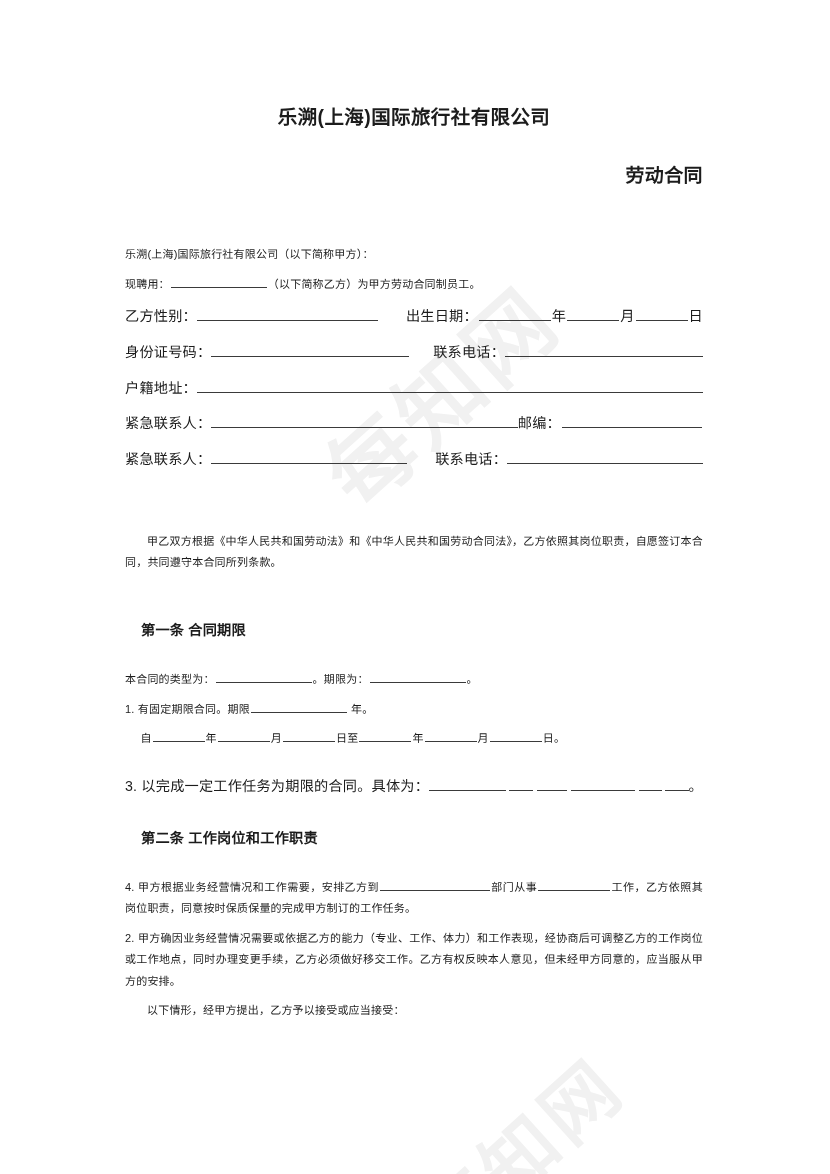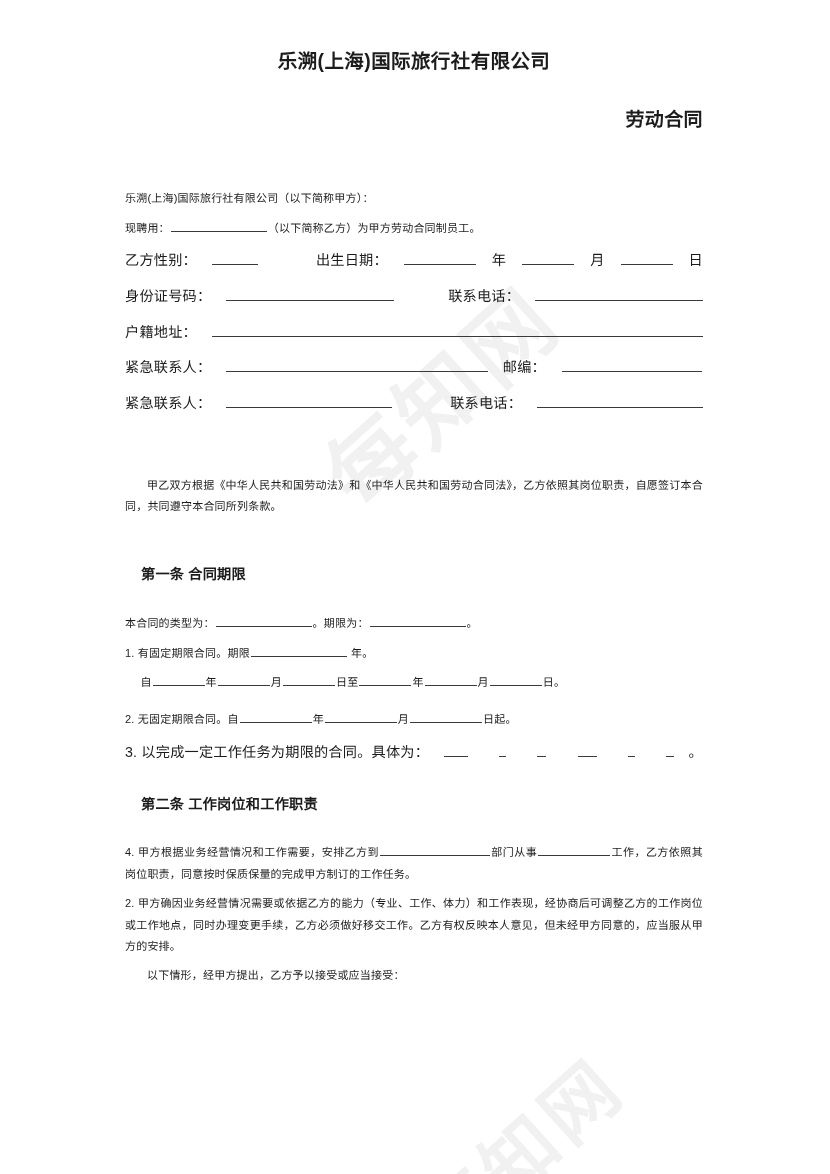--- a/index.html
+++ b/index.html
@@ -45,21 +45,21 @@
 
   
   .content {
     position: relative;
     z-index: 2;
     padding: 0 127px 0 125px;
     box-sizing: border-box;
     width: 830px;
   }
 
-  .title-block { padding-top: 48px; }
+  .title-block { padding-top: 104px; }
   .doc-title {
     text-align: center;
     font-size: 19.5px;
     font-weight: bold;
     letter-spacing: 0.4px;
     line-height: 1.4;
     margin: 0;
   }
   .doc-subtitle {
     text-align: right;
@@ -109,21 +109,20 @@
   .b-xl  { width: 140px; }
 
   
   .fieldrow {
     display: flex;
     align-items: baseline;
     font-size: 14.2px;
     line-height: 1.95;
     letter-spacing: 0.2px;
     white-space: nowrap;
-    gap: 15px;
   }
   .fieldrow .grow {
     flex: 1 1 auto;
     border-bottom: 1.15px solid #3a3a3a;
     height: 0.95em;
     min-width: 20px;
   }
   .fieldrow .lbl { flex: 0 0 auto; }
   .spacer-fixed { flex: 0 0 auto; }
 
@@ -235,23 +234,20 @@
 
     <div class="para" style="text-indent:1.4em">
       <span>自</span><span class="blank b-s"></span><span>年</span><span class="blank b-s"></span><span>月</span><span class="blank b-s"></span><span>日至</span><span class="blank b-s"></span><span>年</span><span class="blank b-s"></span><span>月</span><span class="blank b-s"></span><span>日。</span>
     </div>
 
     <div class="gap-xs"></div>
 
 
     <div class="gap-xs"></div>
 
-    <div class="para">
-      <span>2. 无固定期限合同。自</span><span class="blank b-m"></span><span>年</span><span class="blank b-m"></span><span>月</span><span class="blank b-m"></span><span>日起。</span>
-    </div>
 
     <div class="gap-xs"></div>
 
     <div class="fieldrow">
       <span class="lbl">3. 以完成一定工作任务为期限的合同。具体为：</span>
       <span class="seg" style="width:86px"></span>
       <span style="width:4px;display:inline-block"></span>
       <span class="seg" style="width:26px"></span>
       <span style="width:5px;display:inline-block"></span>
       <span class="seg" style="width:34px"></span>

